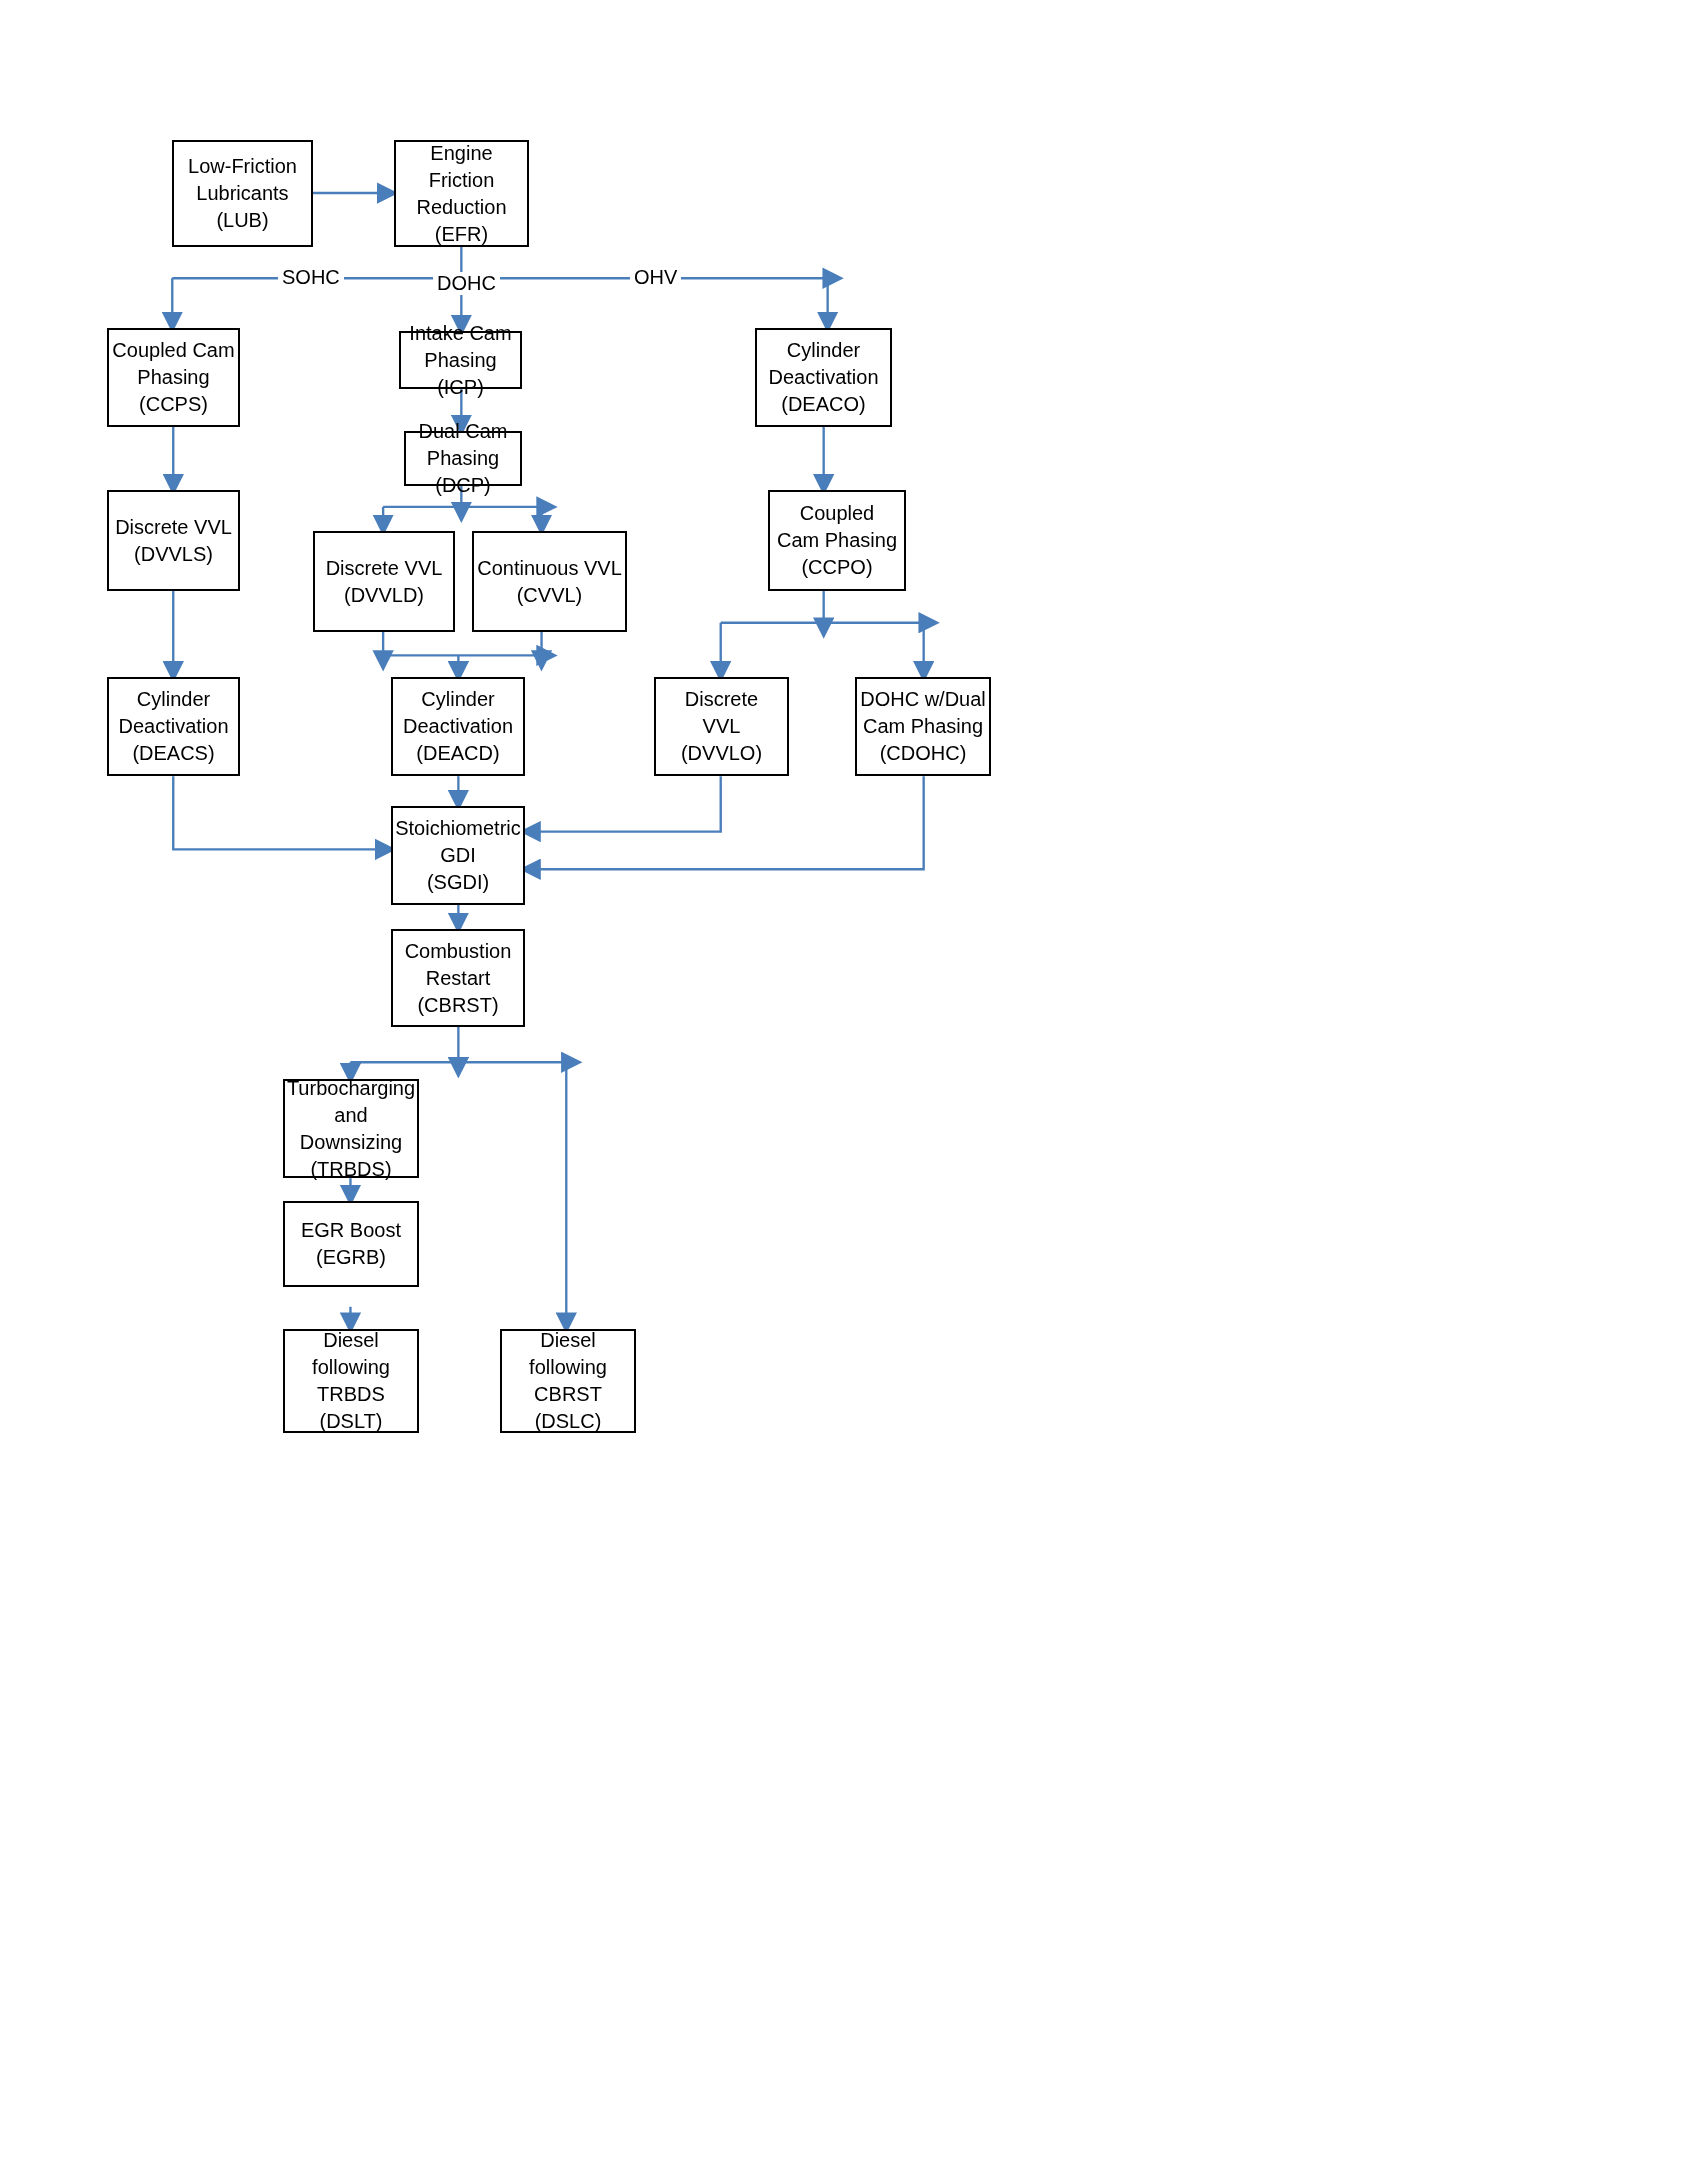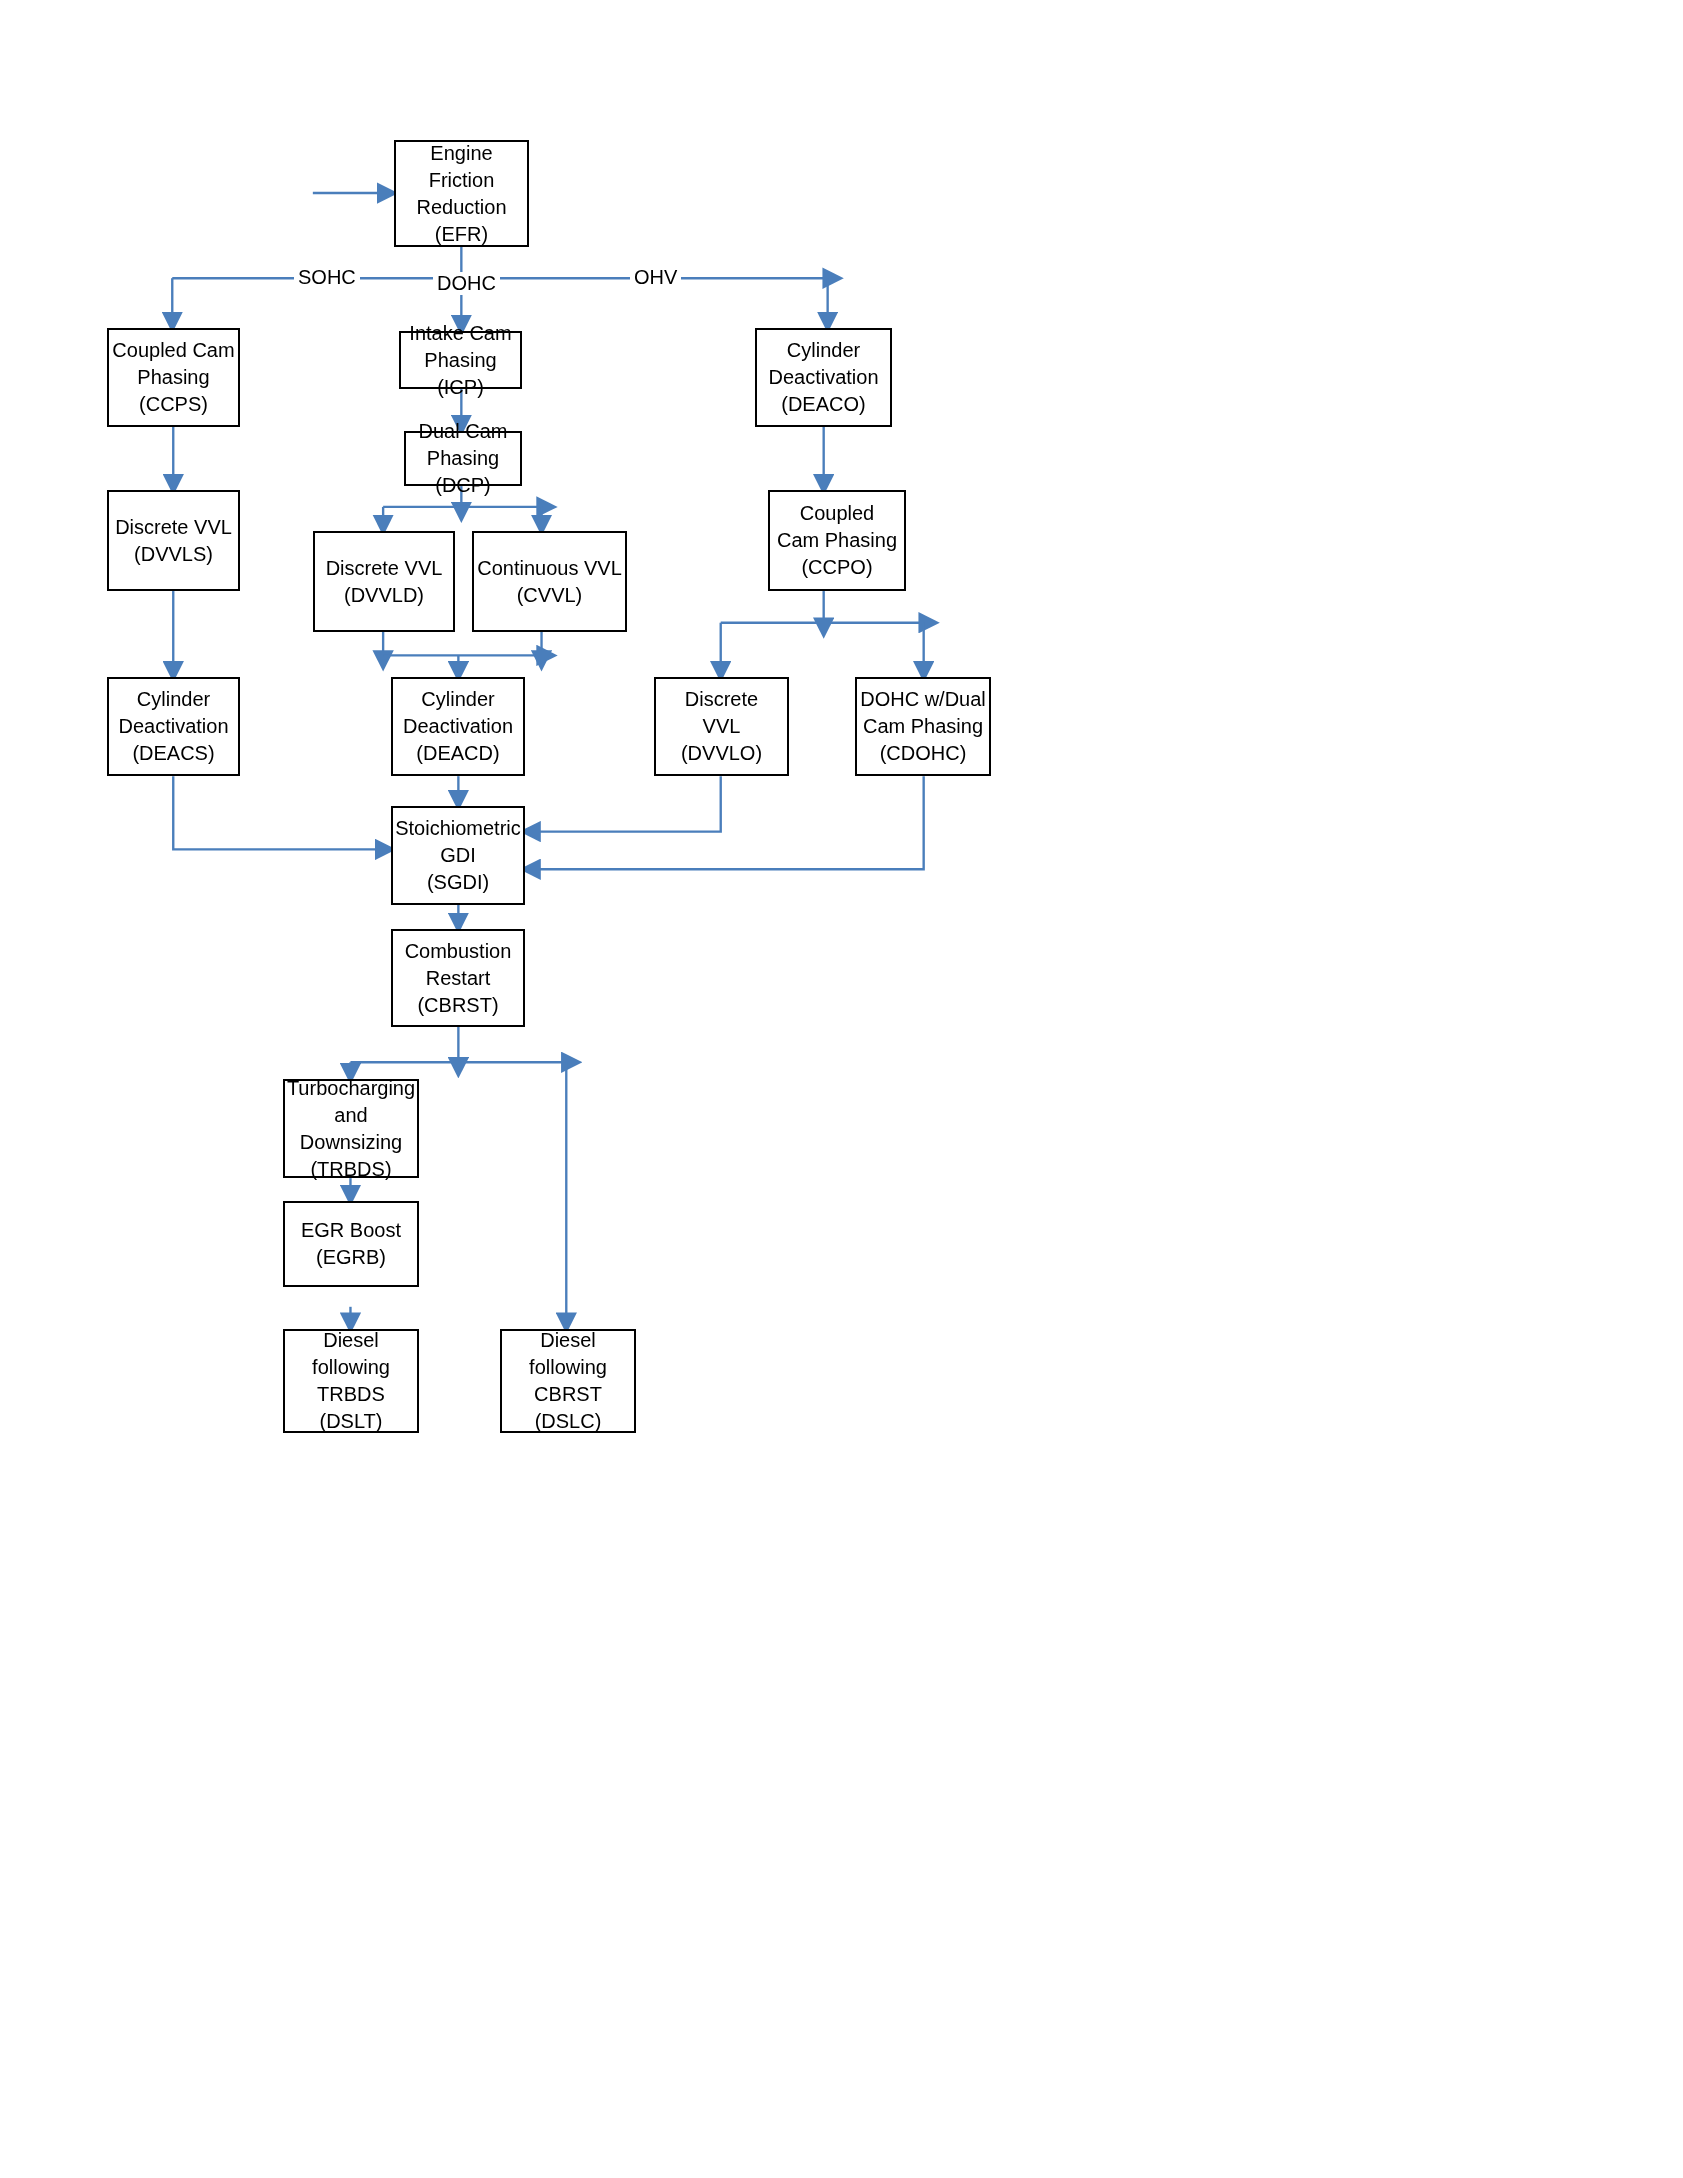--- a/index.html
+++ b/index.html
@@ -109,20 +109,23 @@
       <path d="M354,1073 L572,1073" marker-end=""></path>
       <path d="M354,1073 L354,1079"></path>
       <path d="M572,1073 L572,1331"></path>
 
       <path d="M354,1190 L354,1202"></path>
 
       <path d="M354,1320 L354,1331"></path>
     </g>
   </svg>
 
+  <div class="node" style="left:172px;  top:140px;  width:141px; height:107px;">Low-Friction
+Lubricants
+(LUB)</div>
   <div class="node" style="left:394px;  top:140px;  width:135px; height:107px;">Engine Friction
 Reduction
 (EFR)</div>
   <div class="node" style="left:107px;  top:328px;  width:133px; height:99px;">Coupled Cam
 Phasing
 (CCPS)</div>
   <div class="node" style="left:399px;  top:331px;  width:123px; height:58px;">Intake Cam
 Phasing (ICP)</div>
   <div class="node" style="left:755px;  top:328px;  width:137px; height:99px;">Cylinder
 Deactivation
@@ -162,18 +165,18 @@
 (TRBDS)</div>
   <div class="node" style="left:283px;  top:1201px; width:136px; height:86px;">EGR Boost
 (EGRB)</div>
   <div class="node" style="left:283px;  top:1329px; width:136px; height:104px;">Diesel following
 TRBDS
 (DSLT)</div>
   <div class="node" style="left:500px;  top:1329px; width:136px; height:104px;">Diesel following
 CBRST
 (DSLC)</div>
 
-  <div class="edge-label" style="left:278px; top:266px;margin-left:16px;">SOHC</div>
+  <div class="edge-label" style="left:278px; top:266px;">SOHC</div>
   <div class="edge-label" style="left:433px; top:272px;">DOHC</div>
   <div class="edge-label" style="left:630px; top:266px;">OHV</div>
 
 </div>
 
 
 </body></html>

